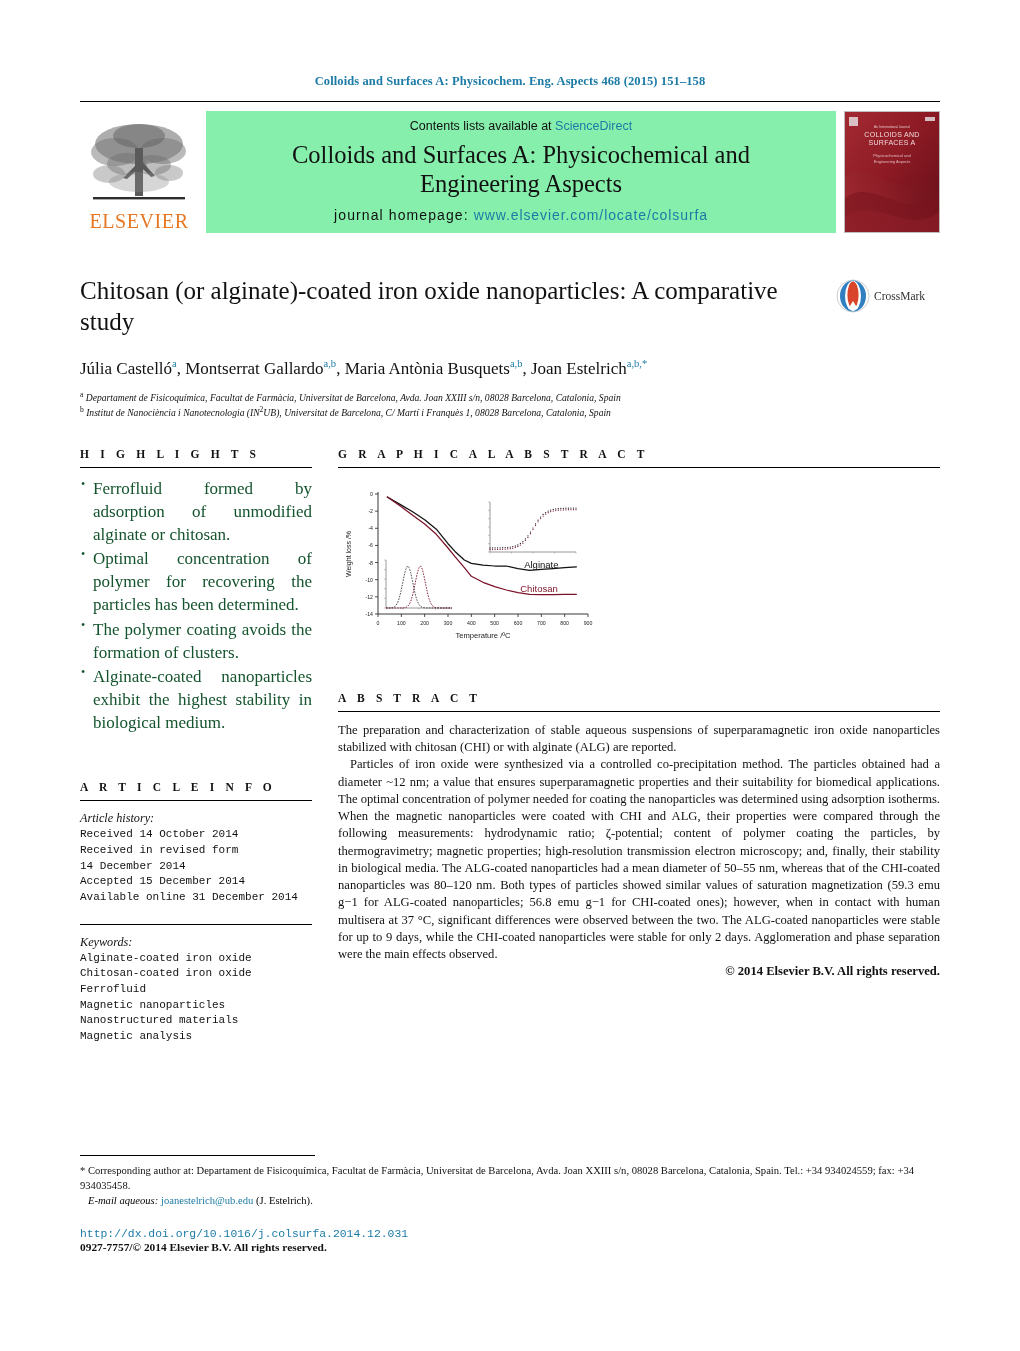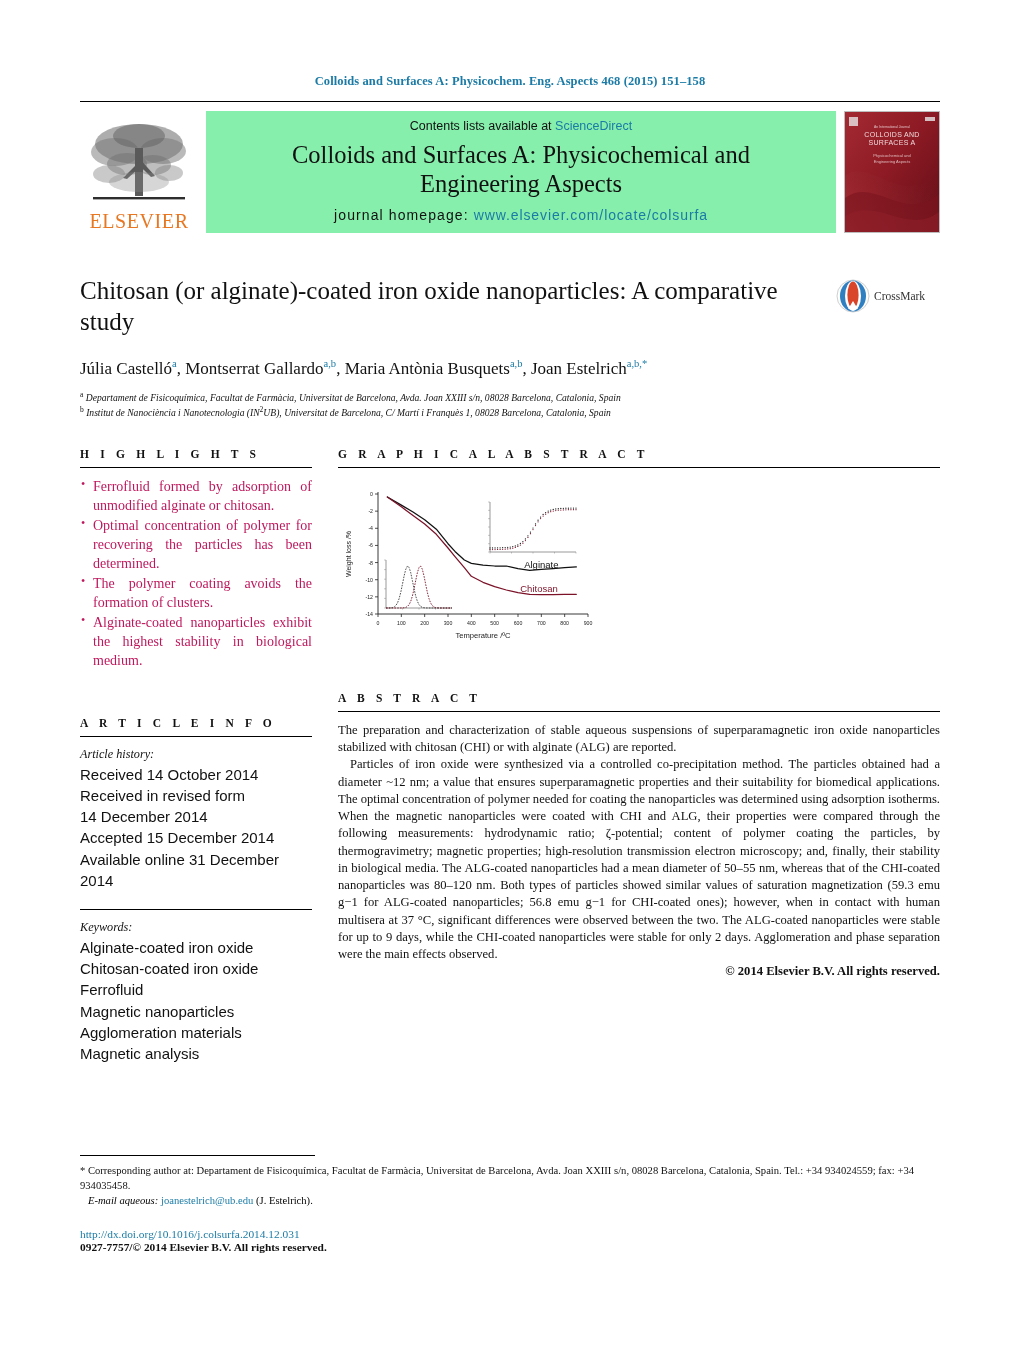--- a/index.html
+++ b/index.html
@@ -133,38 +133,38 @@
     margin-bottom:7px;
   }
   .rule-thick { border-top:1.7px solid #000; }
   .rule-thin  { border-top:1px solid #000; }
 
   ul.highlights {
     list-style:none;
     margin:9px 0 0 0;
     padding:0;
     font-family:"Liberation Serif", serif;
-    font-size:14px;
+    font-size:17px;
     line-height:1.36;
     text-align:justify;
-    color:#be185d;
+    color:#14532d;
   }
   ul.highlights li { position:relative; padding-left:13px; margin-bottom:1px; }
   ul.highlights li:before {
     content:"\2022"; position:absolute; left:1px; top:-1px; font-size:12px;
   }
 
   .info-block { margin-top:9px; }
   .info-label {
     font-family:"Liberation Serif", serif;
     font-style:italic; font-size:12.2px; color:#111; line-height:1.42;
   }
   .info-line {
-    font-family:Liberation Sans, sans-serif;
-    font-size:15px; color:#111; line-height:1.42;
+    font-family:Liberation Mono, monospace;
+    font-size:11px; color:#111; line-height:1.42;
   }
   .info-gap { height:18px; }
 
   .abstract-body {
     margin-top:10px;
     font-family:"Liberation Serif", serif;
     font-size:12.6px;
     line-height:1.37;
     text-align:justify;
     color:#111;
@@ -187,21 +187,21 @@
     font-family:"Liberation Serif", serif;
     font-size:10.6px;
     line-height:1.42;
     color:#111;
   }
   .foot-email { margin-top:2px; font-size:10.6px; }
   .foot-email i { font-style:italic; }
   .foot-email a { color:#1b7ba6; text-decoration:none; }
   .doi-block { margin-top:22px; }
   .doi-link {
-    font-family:Liberation Serif, serif;
+    font-family:Liberation Mono, monospace;
     font-size:11.4px; color:#1b7ba6; text-decoration:none; display:block;
   }
   .issn-line {
     font-family:"Liberation Serif", serif;
     font-weight:bold; font-size:11.4px; color:#111; margin-top:1px;
   }
 </style>
 </head>
 <body>
 
@@ -331,21 +331,21 @@
 
       <div class="info-gap"></div>
       <div class="rule-thin"></div>
 
       <div class="info-block">
         <div class="info-label">Keywords:</div>
         <div class="info-line">Alginate-coated iron oxide</div>
         <div class="info-line">Chitosan-coated iron oxide</div>
         <div class="info-line">Ferrofluid</div>
         <div class="info-line">Magnetic nanoparticles</div>
-        <div class="info-line">Agglomeration materials</div>
+        <div class="info-line">Nanostructured materials</div>
         <div class="info-line">Magnetic analysis</div>
       </div>
     </div>
 
     <div class="col-right">
 
       <div class="sec-head">G R A P H I C A L   A B S T R A C T</div>
       <div class="rule-thick"></div>
 
       <div class="ga-figure">

